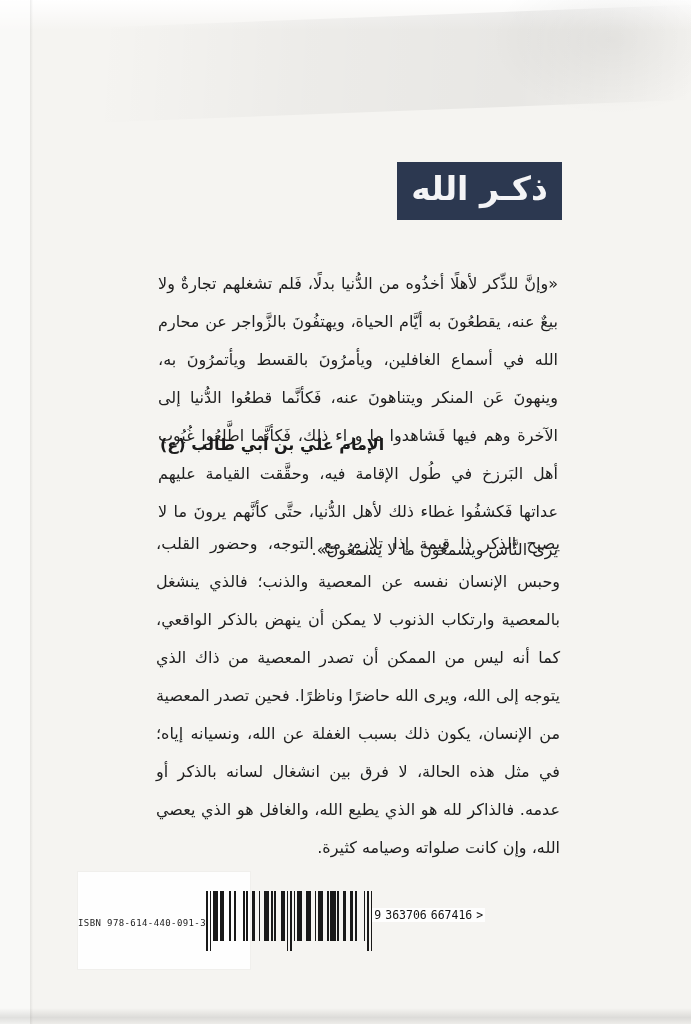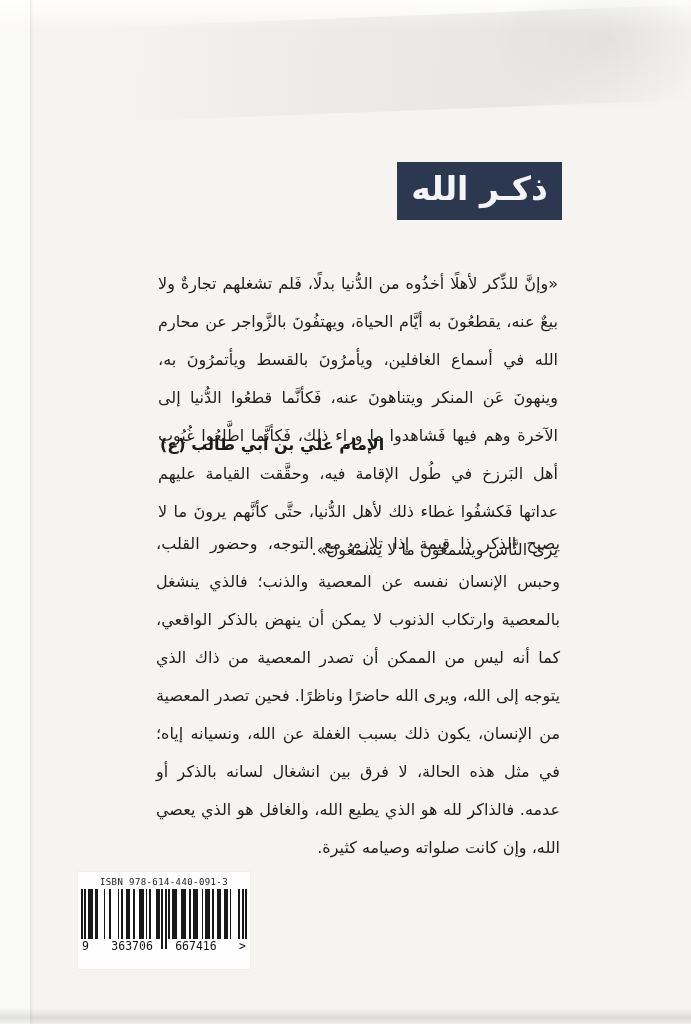--- a/index.html
+++ b/index.html
@@ -50,21 +50,21 @@
   .attribution{
     position:absolute;left:160px;top:435px;direction:rtl;
     font-size:16px;font-weight:bold;color:#1b1b1b;
   }
   .body-text{left:156px;width:404px;top:489px;margin-top:36px;}
 
   
   .barcode{
     position:absolute;left:78px;top:872px;width:172px;height:97px;
     background:#fefefe;box-shadow:0 0 0 1px rgba(0,0,0,0.02);
-    display:flex;flex-direction:column;align-items:center;
+    display:flex;align-items:center;
   }
   .isbn-label{
     font-family:"DejaVu Sans Mono", monospace;
     font-size:9px;letter-spacing:0.4px;color:#222;
     margin-top:5px;white-space:nowrap;
   }
   .bars{display:flex;align-items:flex-start;margin-top:2px;height:62px;}
   .bc-module{width:1.75px;height:50px;background:transparent;}
   .bc-module.on{background:#191919;}
   .bc-module.guard{height:60px;}

